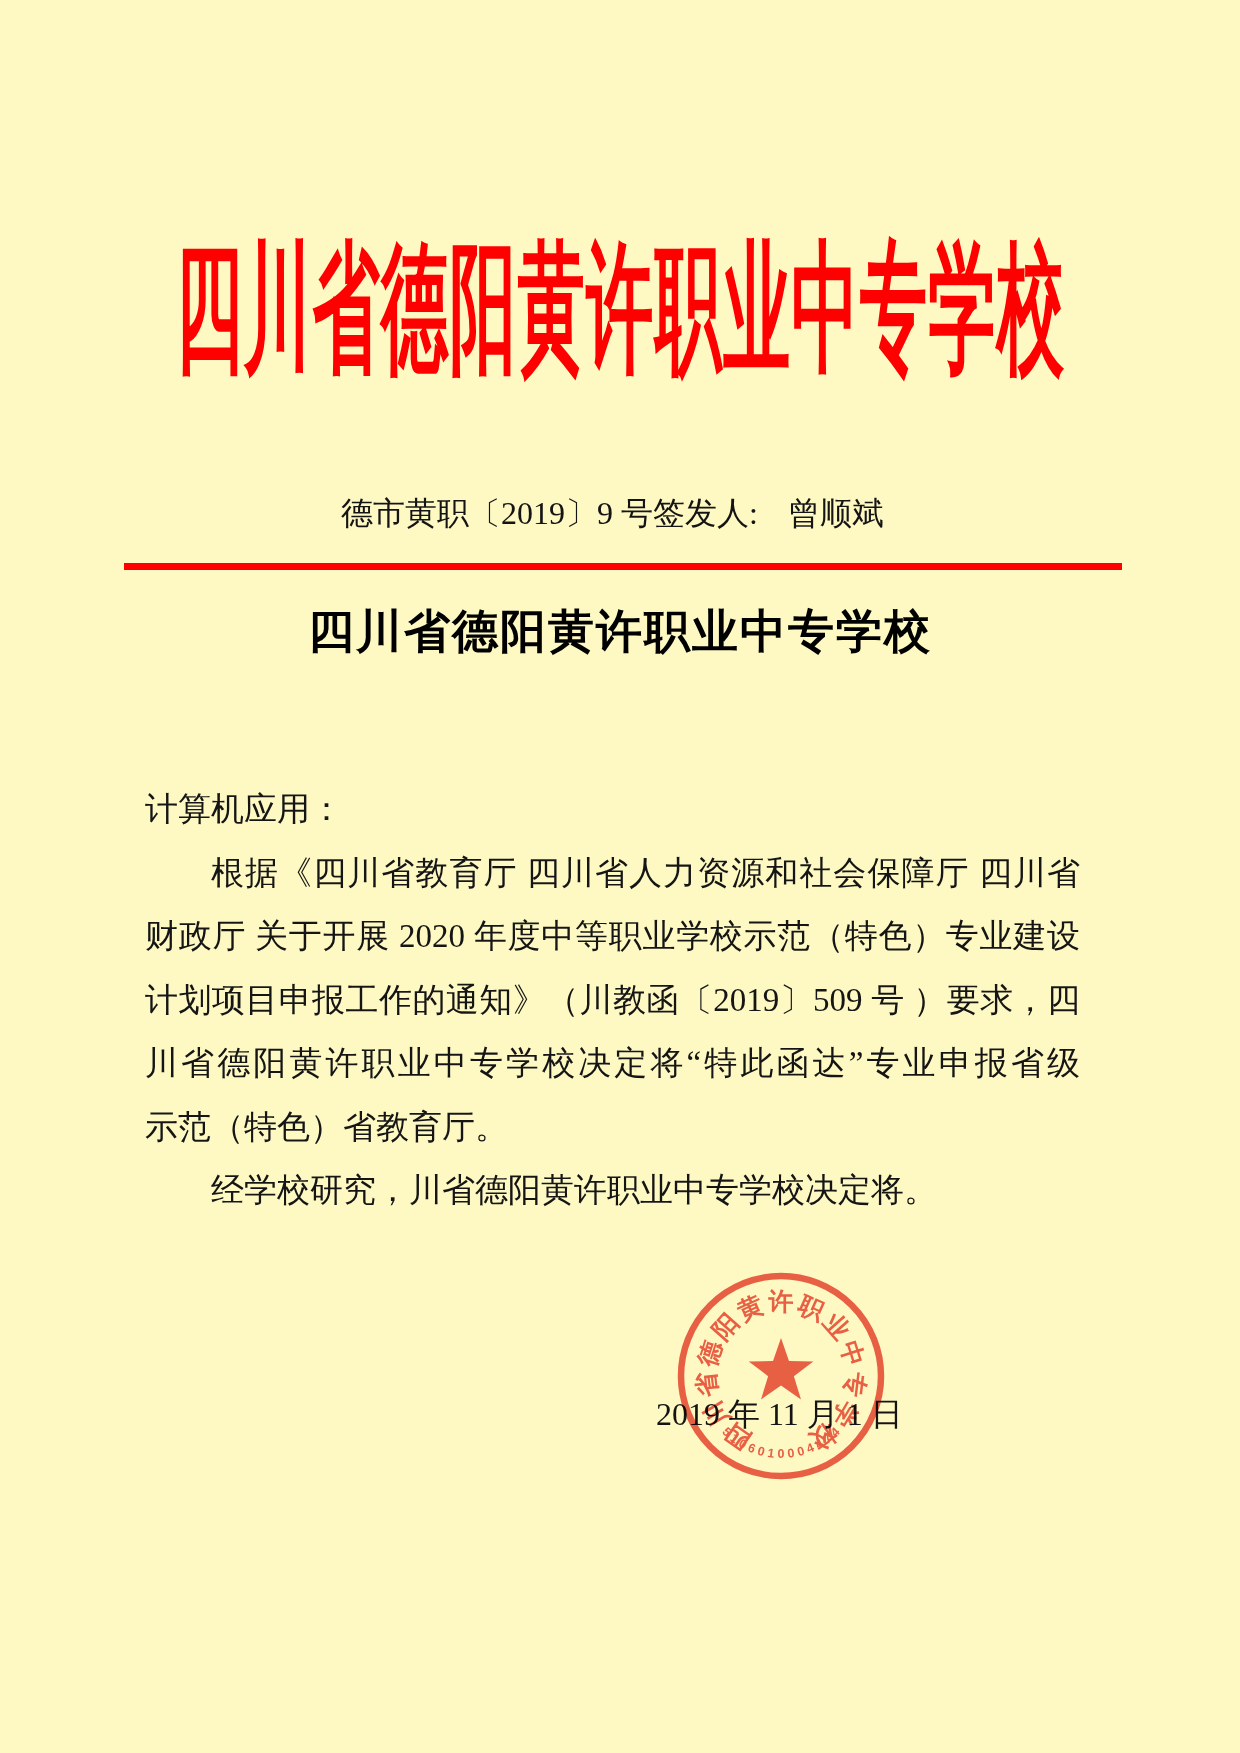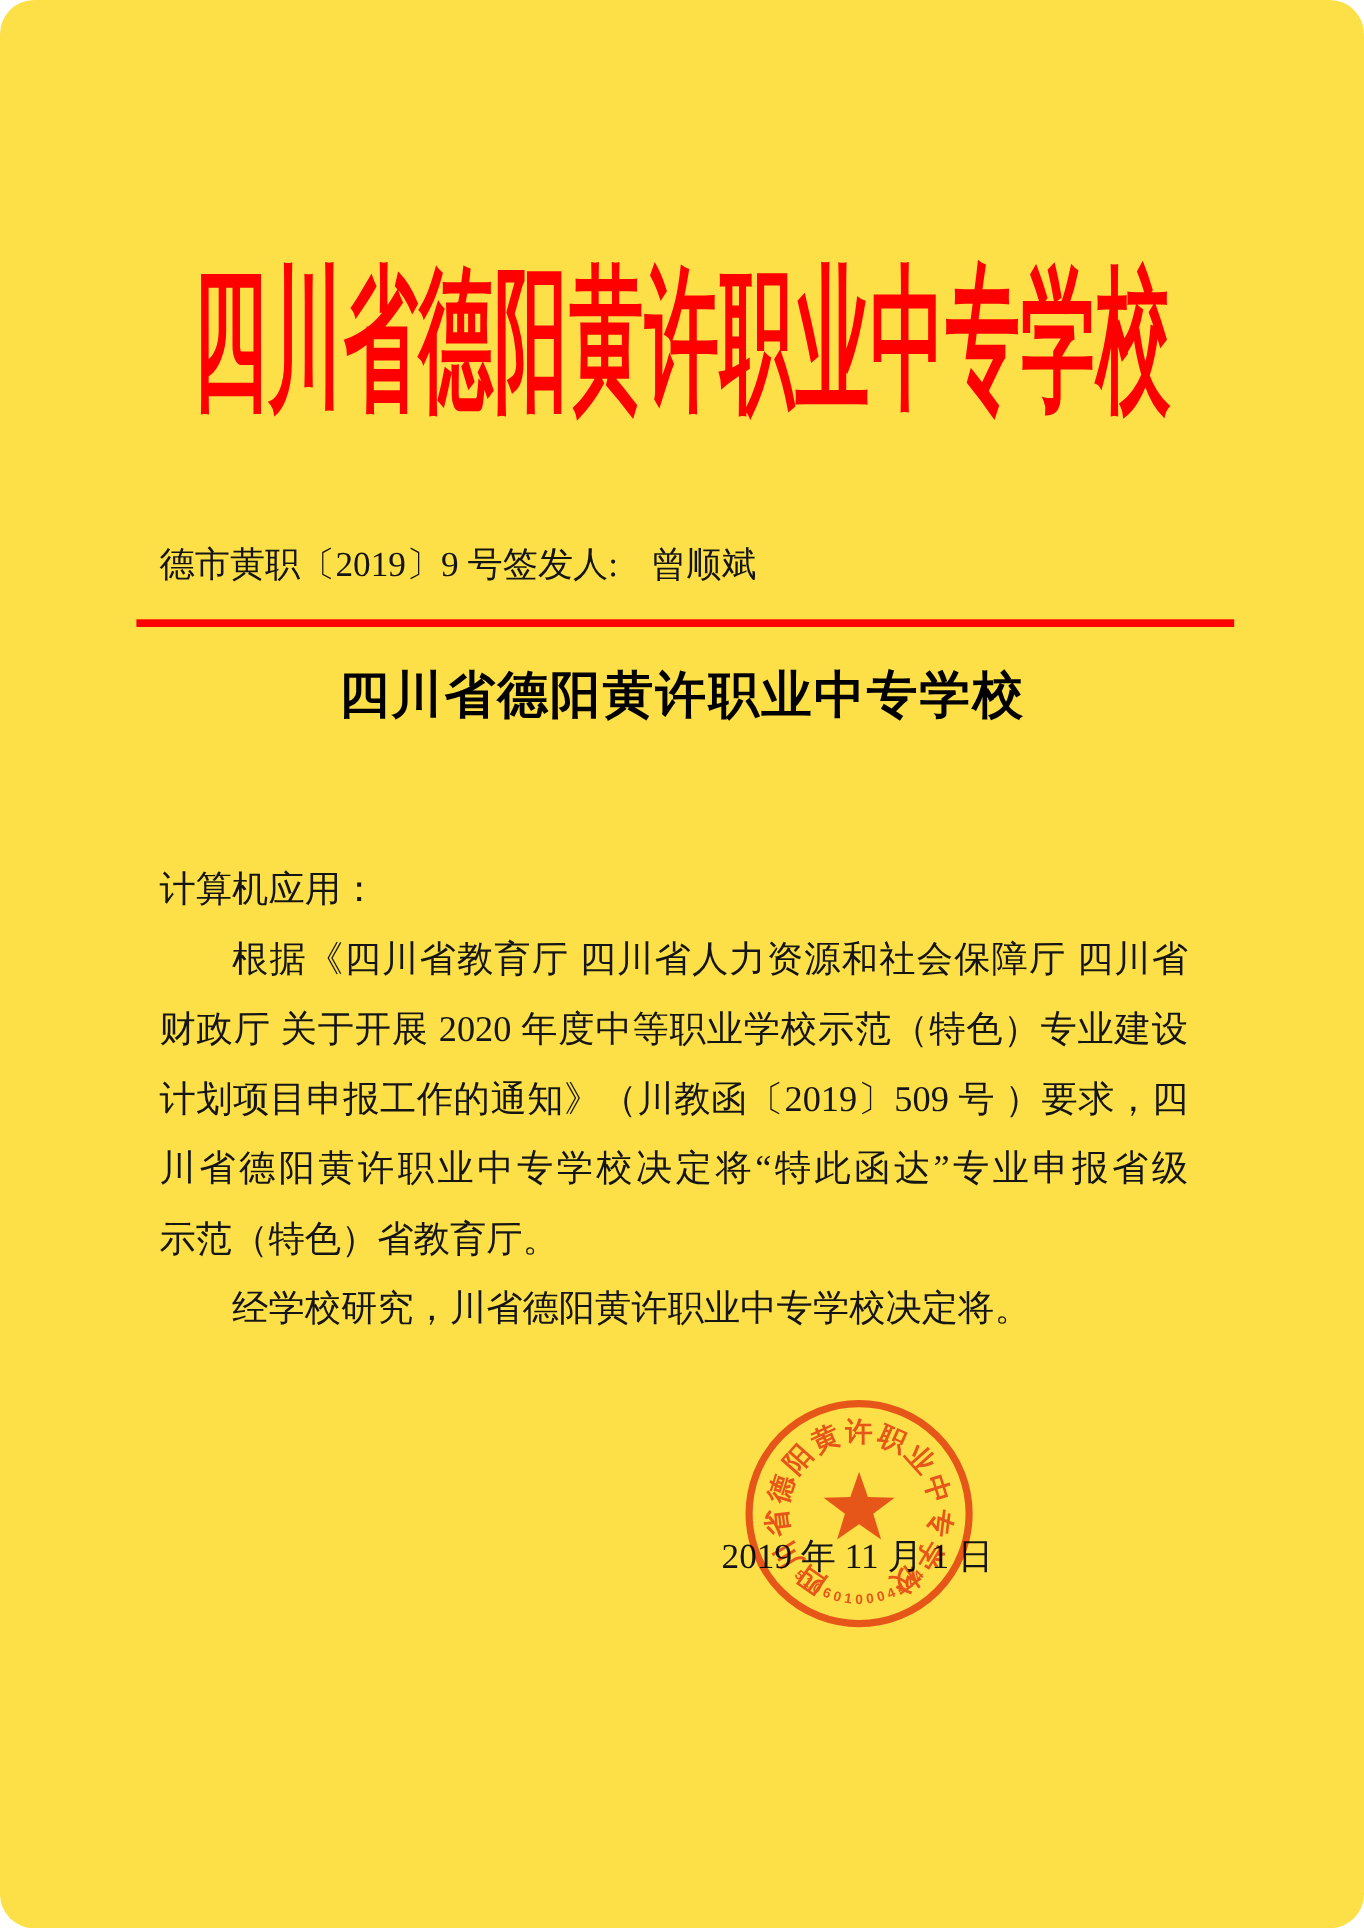--- a/index.html
+++ b/index.html
@@ -1,37 +1,37 @@
 <!DOCTYPE html>
 <html><head>
 <meta charset="utf-8">
 <style>
   html,body{margin:0;padding:0;}
   body{
     width:1240px;height:1753px;position:relative;background:#ffffff;
     font-family:"Liberation Serif","DejaVu Serif",serif;color:#111;
     overflow:hidden;
   }
-  .page{position:absolute;inset:0;background:#fde047;border-radius:31px;}
+  .page{position:absolute;inset:0;background:#fef9c3;}
 
   
   .masthead{
     position:absolute;left:0;top:234px;width:1240px;height:150px;
     display:flex;justify-content:center;align-items:center;
   }
   .masthead span{
     font-size:142px;line-height:150px;font-weight:bold;color:#fe0000;
     white-space:nowrap;letter-spacing:3px;
     transform:scaleX(0.472);transform-origin:center center;
   }
 
   
   .doc-info{
     position:absolute;left:145px;top:492px;width:935px;height:42px;
-    display:flex;justify-content:flex-start;align-items:center;
+    display:flex;justify-content:center;align-items:center;
     font-size:32px;line-height:42px;color:#141414;
   }
   .signer{display:flex;gap:30px;}
 
   
   .red-rule{
     position:absolute;left:124px;top:563px;width:998px;height:7px;
     background:#fe0000;
   }
 

